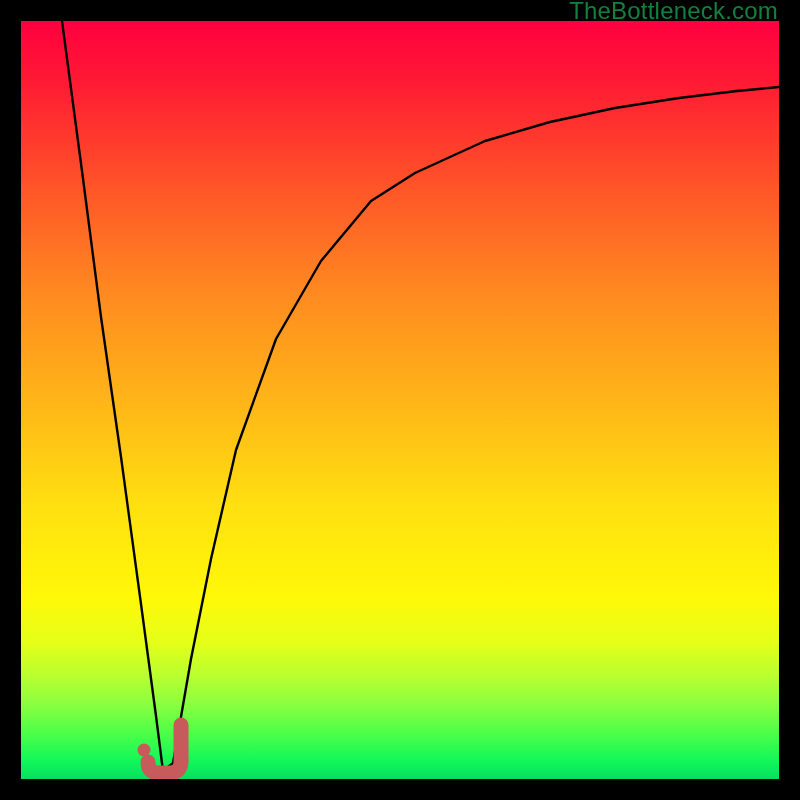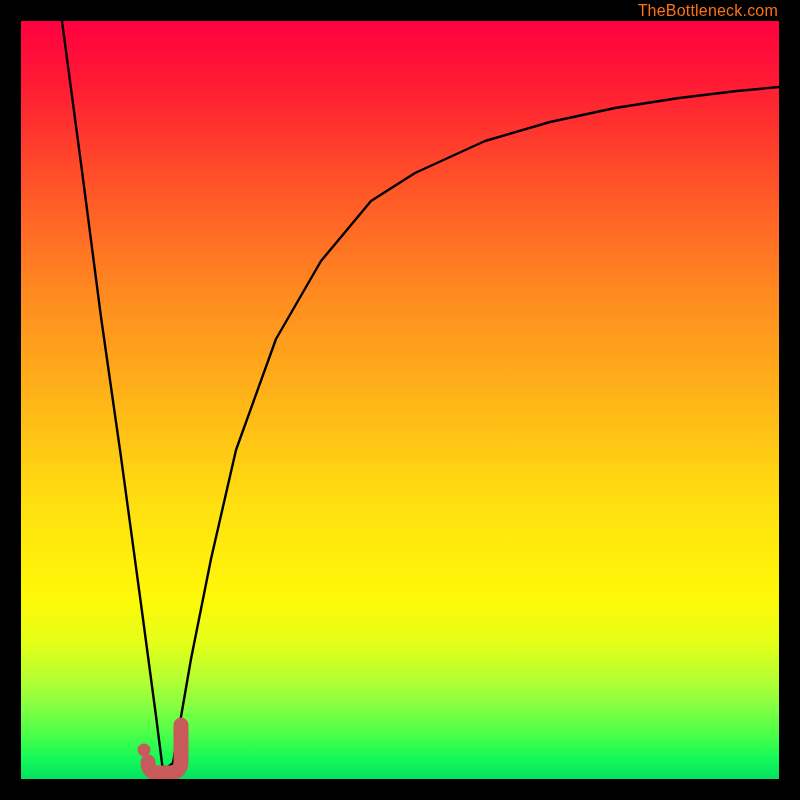--- a/index.html
+++ b/index.html
@@ -43,22 +43,22 @@
       #06e060 100%
     );
     overflow: hidden;
   }
   .watermark {
     position: absolute;
     top: 0;
     right: 22px;
     height: 26px;
     line-height: 21px;
-    color: #f97316;
-    font-size: 16px;
+    color: #15803d;
+    font-size: 24px;
     font-weight: 500;
     letter-spacing: 0.2px;
   }
   svg.curves {
     position: absolute;
     top: 0;
     left: 0;
     width: 758px;
     height: 758px;
   }

